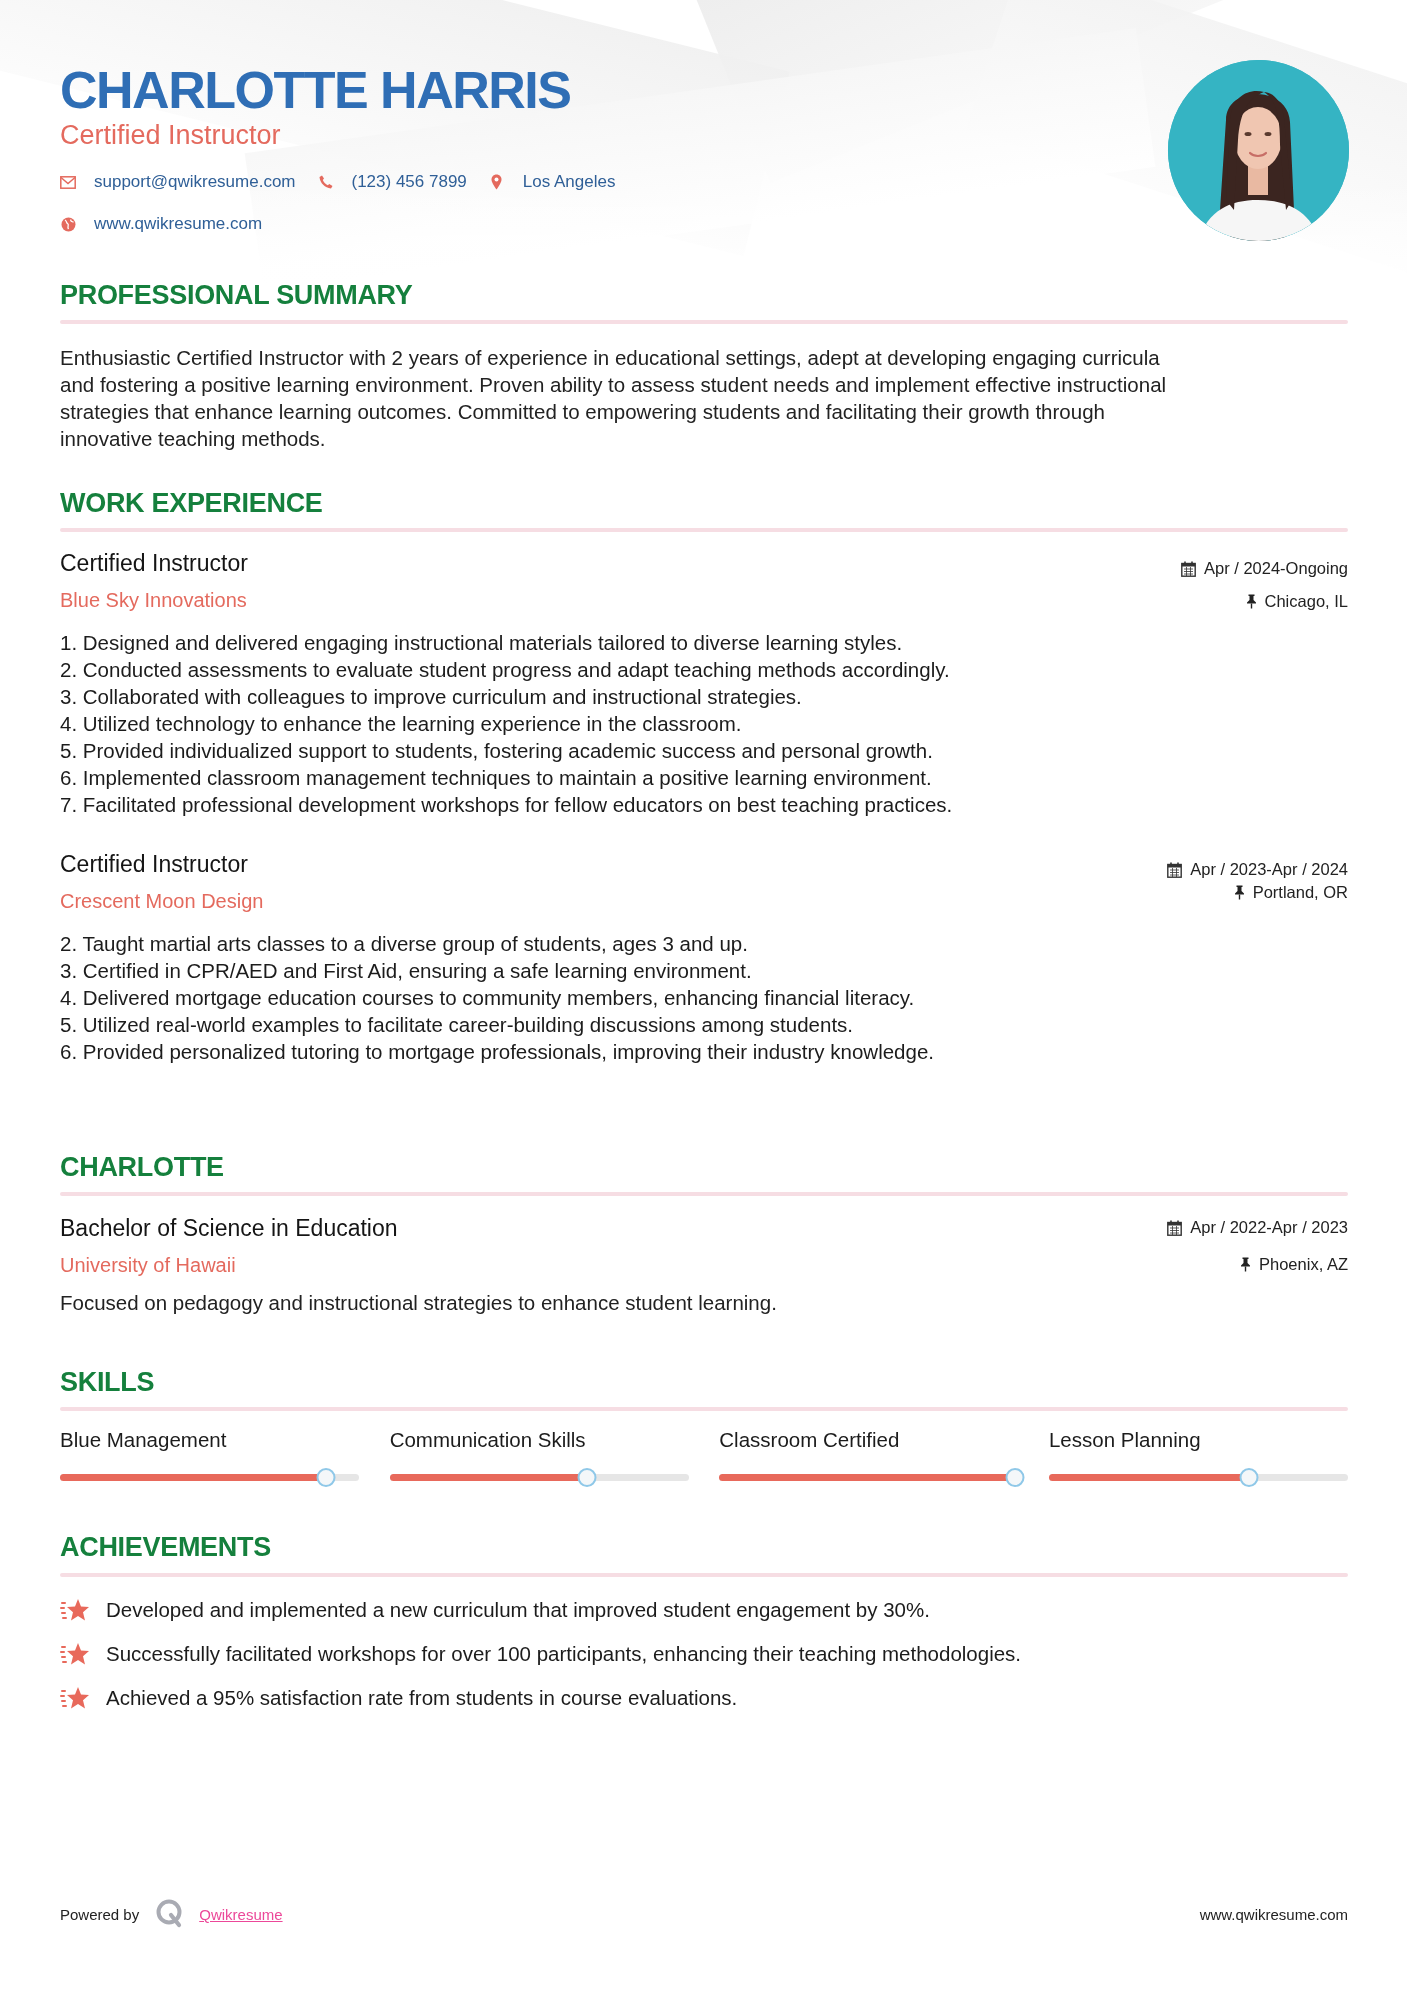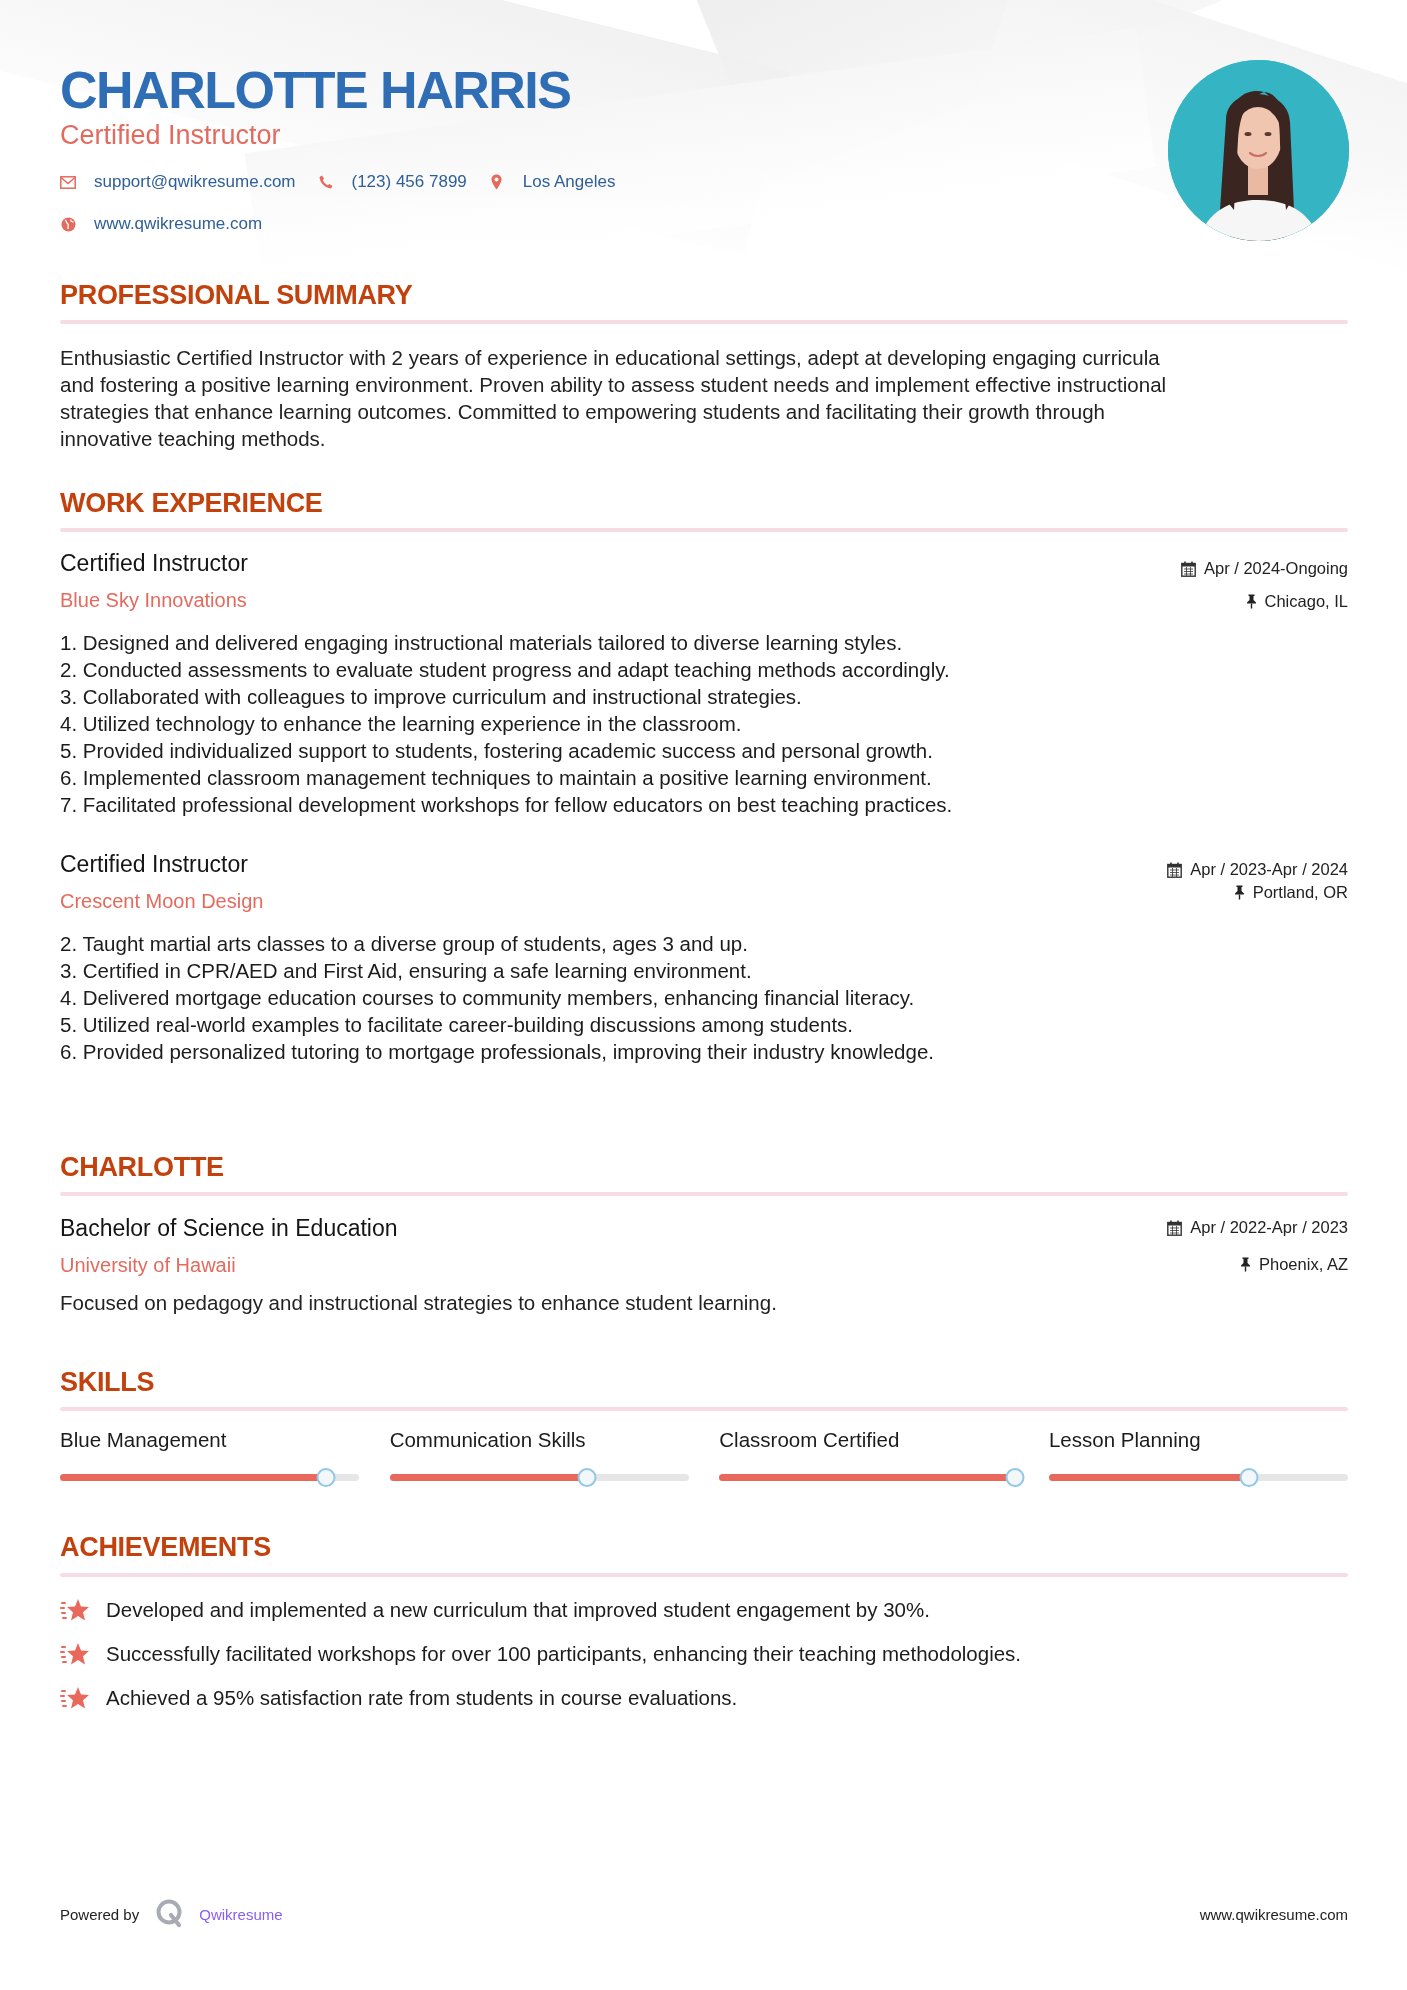--- a/index.html
+++ b/index.html
@@ -23,21 +23,21 @@
   .jobtitle { position: absolute; left: 0; top: 120px; font-size: 27px; color: #e46a5e; white-space: nowrap; }
 
   .contact { position: absolute; left: 0; font-size: 17px; color: #2f5f97; display: flex; align-items: center; white-space: nowrap; }
   .contact.row1 { top: 172px; }
   .contact.row2 { top: 214px; }
   .c-item { display: flex; align-items: center; margin-right: 22px; }
   .c-icon { width: 16px; height: 16px; margin-right: 18px; display: inline-flex; align-items: center; justify-content: center; }
 
   .photo { position: absolute; left: 1168px; top: 60px; width: 181px; height: 181px; border-radius: 50%; background: #35b4c3; overflow: hidden; z-index: 1; }
 
-  .section-title { position: absolute; left: 60px; font-size: 27px; font-weight: 700; color: #c2410c; letter-spacing: -0.3px; z-index: 1; }
+  .section-title { position: absolute; left: 60px; font-size: 27px; font-weight: 700; color: #15803d; letter-spacing: -0.3px; z-index: 1; }
   .rule { position: absolute; left: 60px; width: 1288px; height: 4px; background: #f6dde3; border-radius: 2px; z-index: 1; }
 
   .para { position: absolute; left: 60px; width: 1290px; font-size: 20.5px; line-height: 27px; color: #222; z-index: 1; }
 
   .item-title { position: absolute; left: 60px; font-size: 23px; color: #151515; z-index: 1; }
   .item-org { position: absolute; left: 60px; font-size: 20px; color: #e46a5e; z-index: 1; }
   .meta { position: absolute; right: 59px; font-size: 16.5px; color: #222; display: flex; align-items: center; white-space: nowrap; z-index: 1; }
   .meta .m-icon { margin-right: 8px; display: inline-flex; }
 
   .list { position: absolute; left: 60px; width: 1290px; list-style: none; font-size: 20.5px; line-height: 27px; color: #1c1c1c; z-index: 1; }
@@ -48,21 +48,21 @@
   .skill-track { position: relative; margin-top: 16px; height: 7px; background: #e6e6e6; border-radius: 4px; }
   .skill-fill { position: absolute; left: 0; top: 0; height: 7px; background: #e8695b; border-radius: 4px; }
   .skill-knob { position: absolute; top: -6px; width: 19px; height: 19px; border-radius: 50%; border: 2px solid #8fc8e8; background: #f4f7f9; transform: translateX(-50%); }
 
   .ach { position: absolute; left: 60px; width: 1290px; list-style: none; z-index: 1; }
   .ach li { display: flex; align-items: center; height: 44px; font-size: 20.5px; color: #1c1c1c; }
   .ach .a-icon { width: 30px; height: 26px; margin-right: 16px; flex-shrink: 0; }
 
   .footer-left { position: absolute; left: 60px; top: 1898px; display: flex; align-items: center; font-size: 15px; color: #222; z-index: 1; }
   .footer-left .q-logo { margin: 0 14px 0 16px; }
-  .footer-left .brand { color: #8b5cf6; }
+  .footer-left .brand { text-decoration: underline; color: #ec4899; }
   .footer-right { position: absolute; right: 59px; top: 1906px; font-size: 15px; color: #222; z-index: 1; }
 </style>
 </head>
 <body>
 
 <div class="page">
 
   <div class="hdr-bg">
     <div class="shape s2"></div>
     <div class="shape s1"></div>

